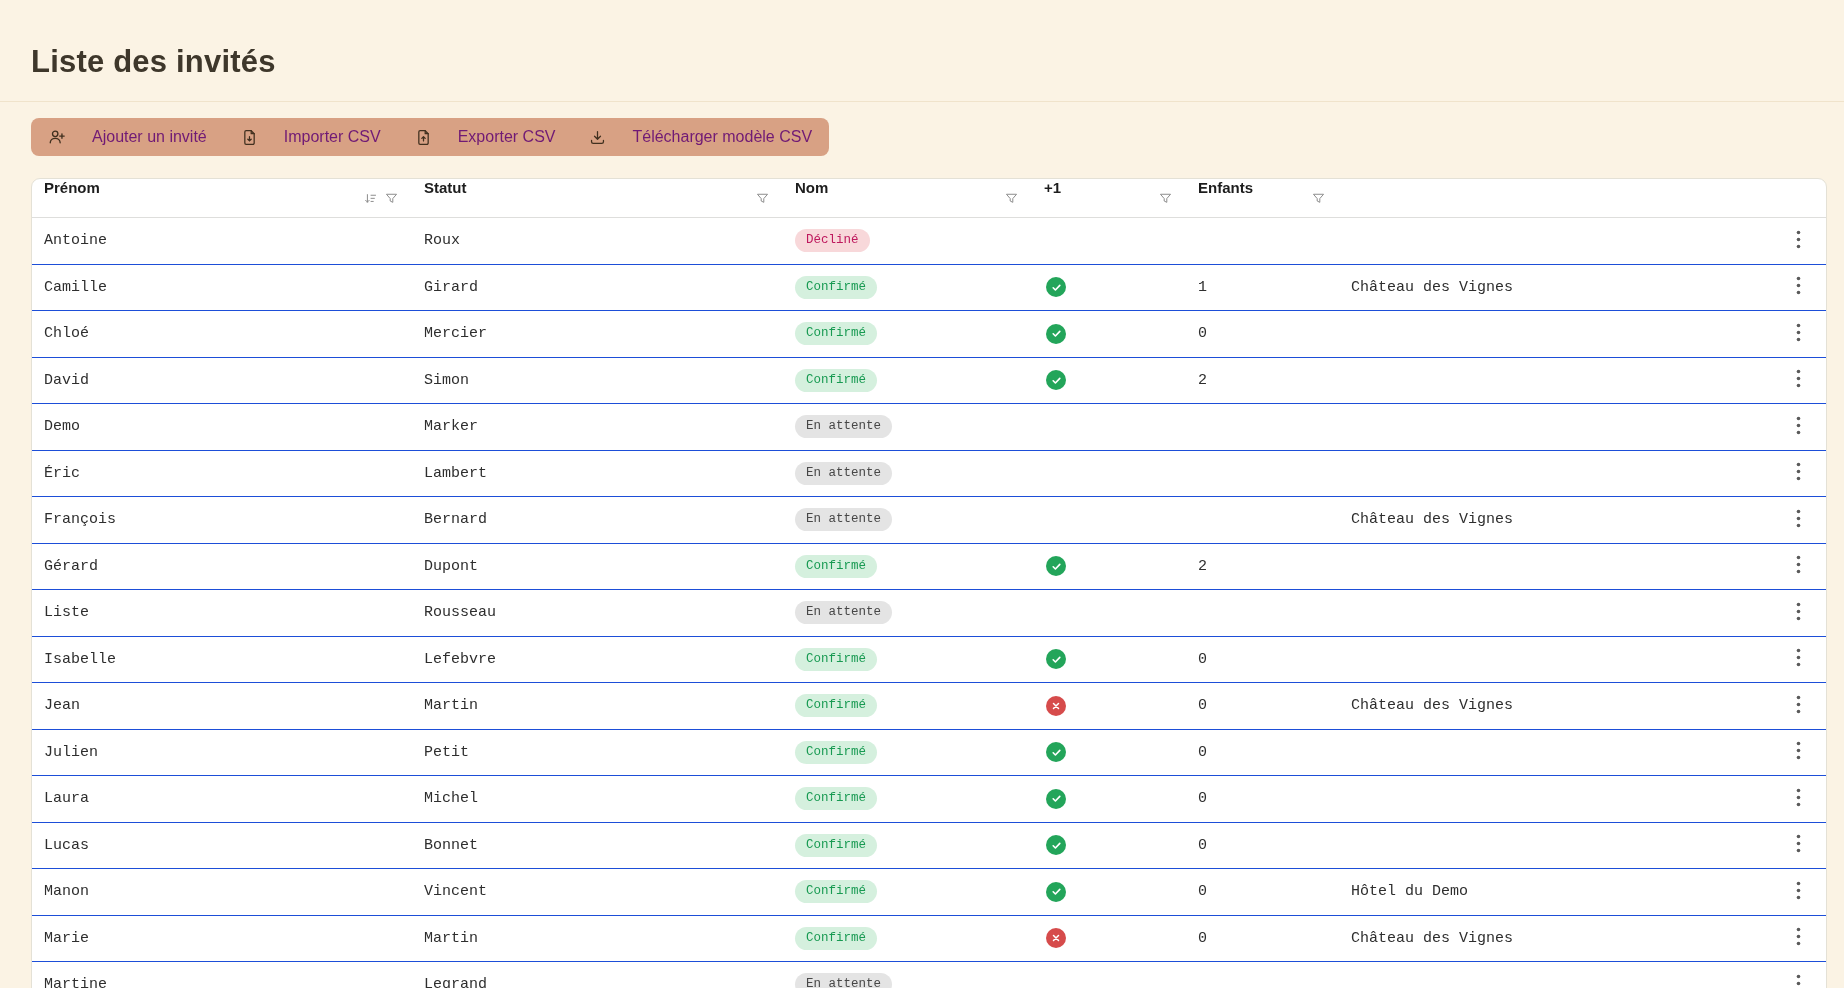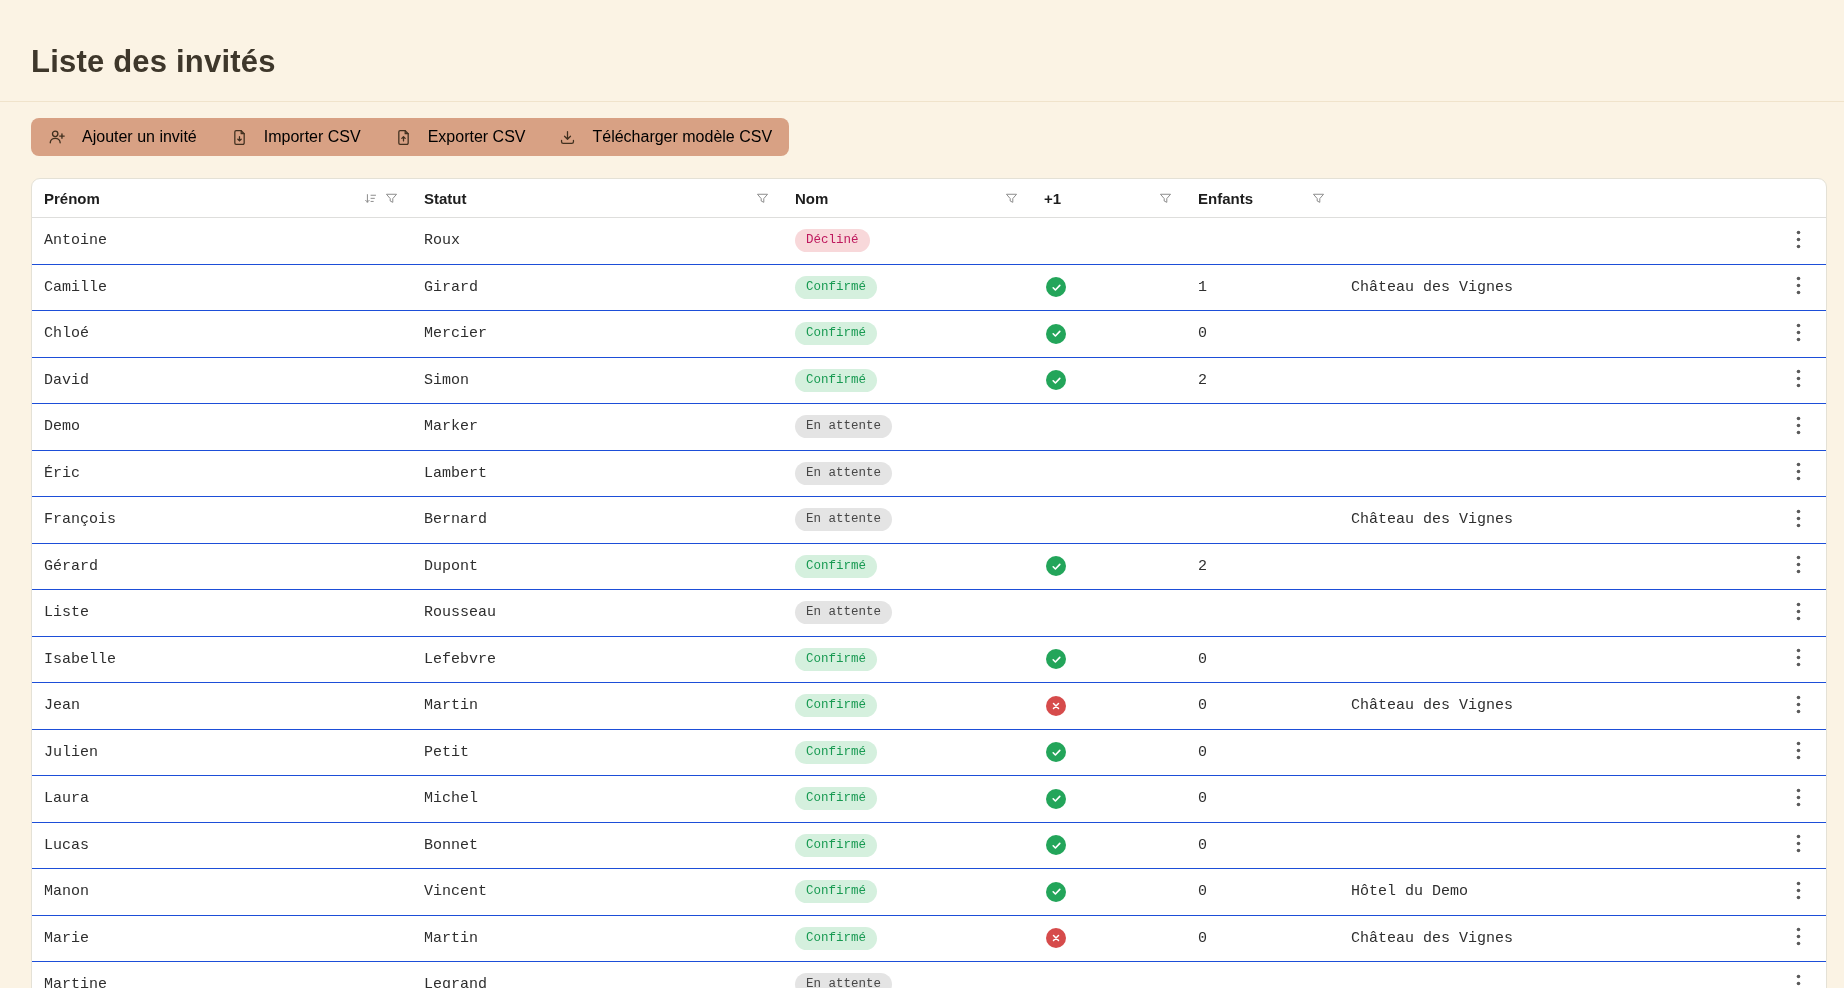--- a/index.html
+++ b/index.html
@@ -21,43 +21,43 @@
   .toolbar {
     display: inline-flex;
     align-items: stretch;
     margin: 16px 0 0 31px;
     background: #d8a184;
     border-radius: 8px;
     height: 38px;
     overflow: hidden;
   }
   .tb-btn {
-    display: flex; align-items: center; gap: 16px;
+    display: flex; align-items: center; gap: 26px;
     padding: 0 17px;
     background: transparent; border: none;
-    font-family: inherit; font-size: 16px; color: #000000;
+    font-family: inherit; font-size: 16px; color: #701a75;
     cursor: pointer; white-space: nowrap;
   }
   .tb-btn svg { display: block; flex: none; }
 
   .table {
     margin: 22px 17px 0 31px;
     background: #ffffff;
     border: 1px solid #e4e1d6;
     border-radius: 9px 9px 0 0;
     overflow: hidden;
   }
   .grid-row {
     display: grid;
     grid-template-columns: 380px 371px 249px 154px 153px 1fr 56px;
     align-items: center;
   }
   .thead { height: 39px; border-bottom: 1px solid #dededc; }
   .th {
-    display: flex; align-items: center; justify-content: space-between;
+    display: flex; justify-content: space-between;
     padding: 0 14px 0 12px;
     font-size: 15px; font-weight: 700; color: #1d1d1d;
     height: 100%; cursor: pointer;
   }
   .th-icons { display: flex; align-items: center; gap: 8px; }
   .th-icons .icon { display: inline-flex; }
 
   .tr { height: 46.5px; border-bottom: 1px solid #1d4ed8; font-size: 15px; color: #2e2e2e; font-family: Liberation Mono, monospace; }
   .td { padding-left: 12px; display: flex; align-items: center; overflow: hidden; white-space: nowrap; }
   .td-actions { justify-content: center; padding-left: 0; }

